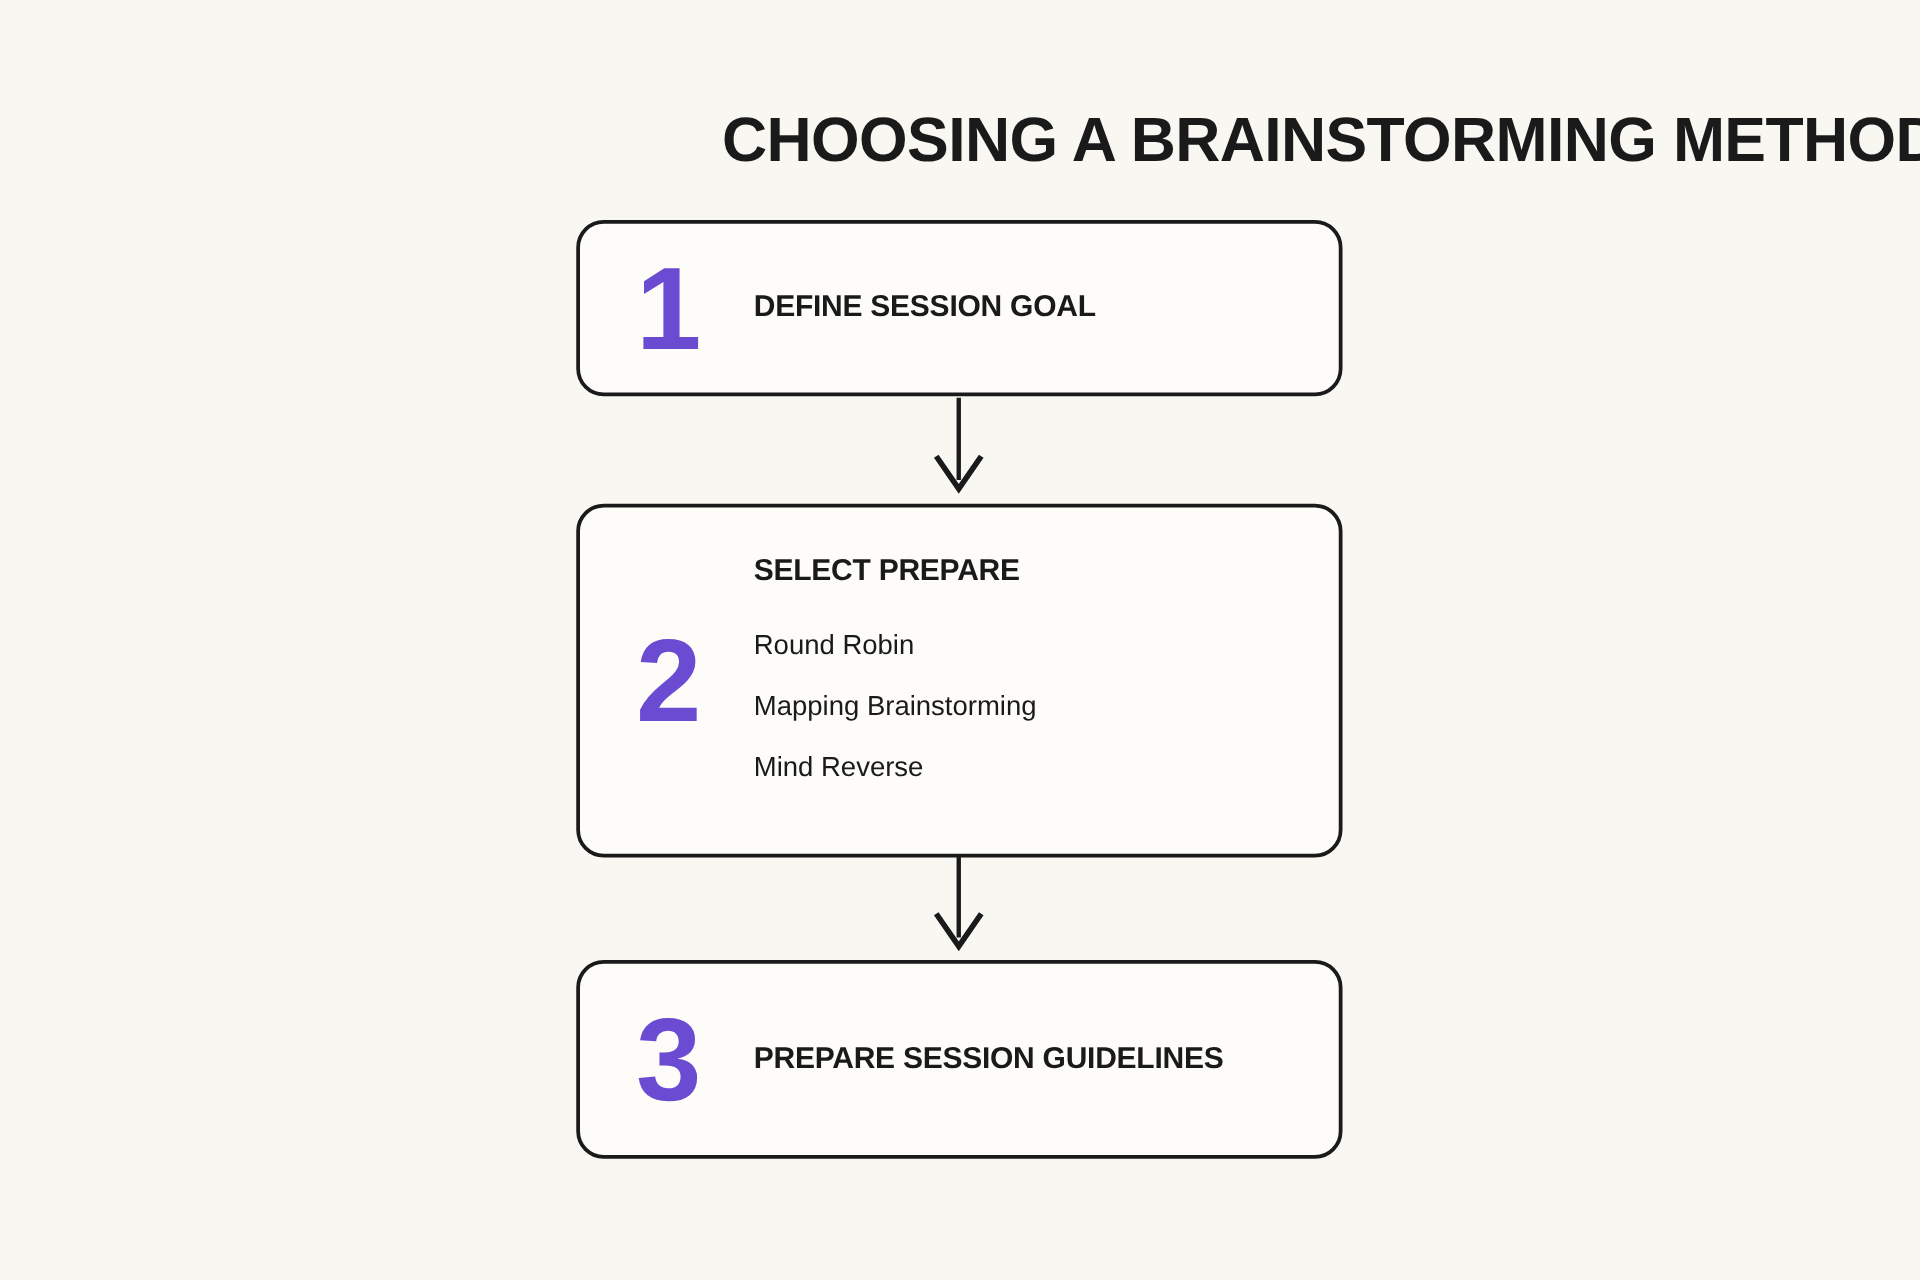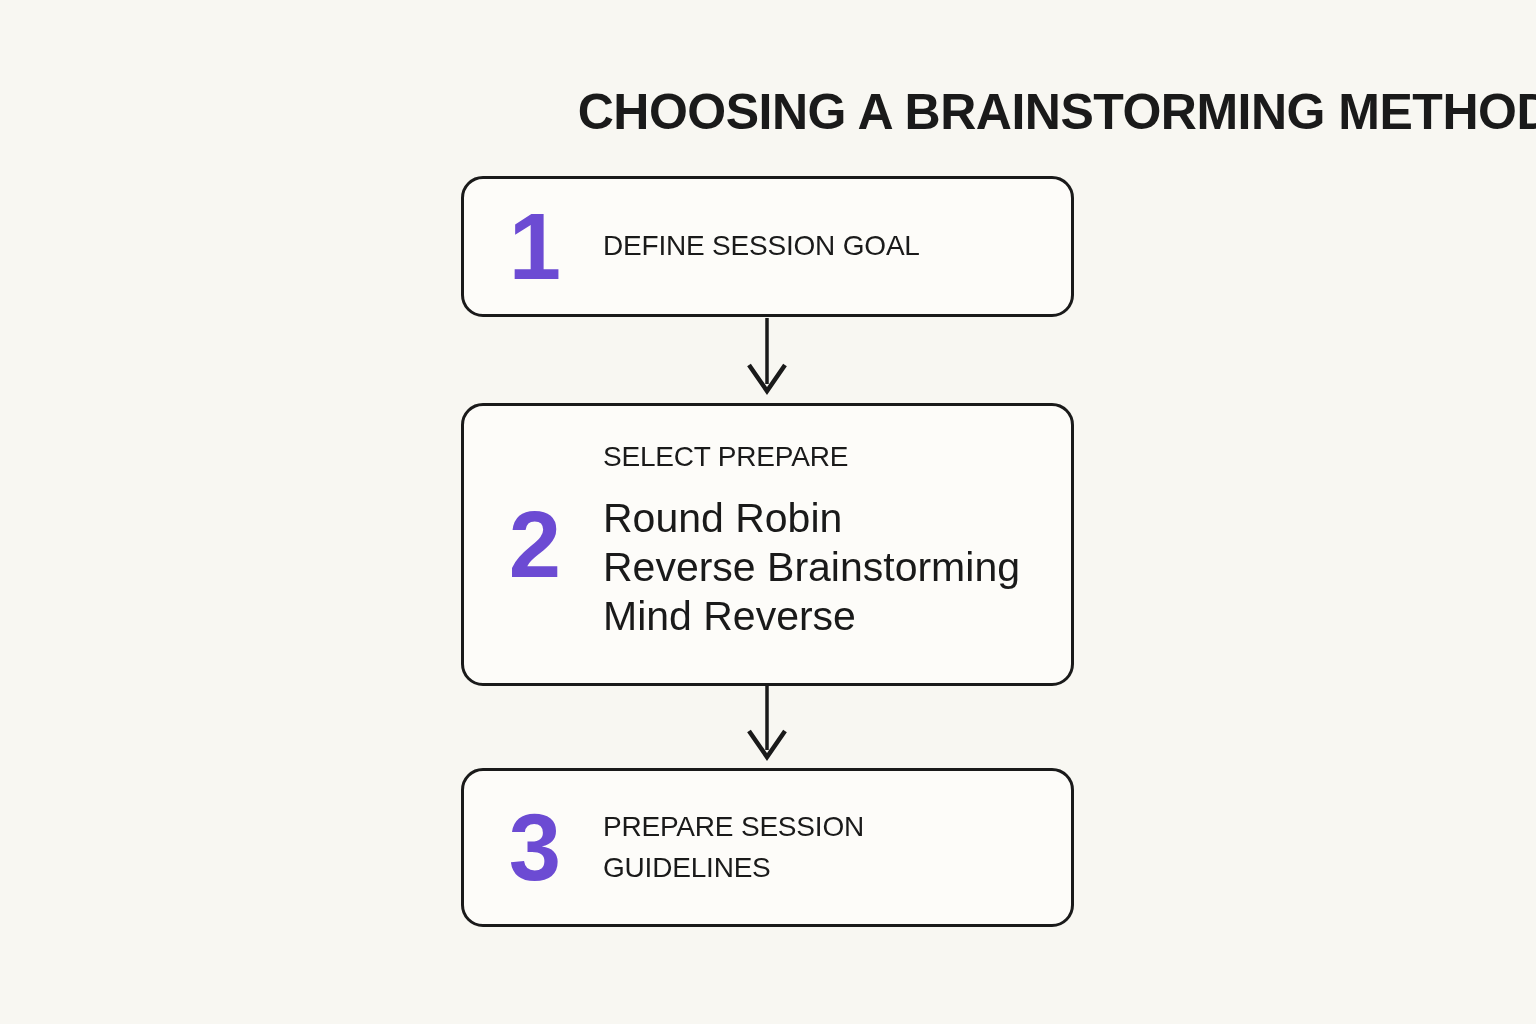--- a/index.html
+++ b/index.html
@@ -44,32 +44,32 @@
   .num {
     flex: 0 0 70px;
     text-align: center;
     font-size: 94px;
     line-height: 1;
     font-weight: 700;
     color: var(--accent, #6C4BD3);
   }
   .content { flex: 1 1 auto; }
   .heading {
-    font-size: 28px;
+    font-size: 24px;
     line-height: 1.45;
-    font-weight: 400;
+    font-weight: 700;
     letter-spacing: -0.2px;
     color: var(--ink, #1A1A1A);
   }
   .box-3 .heading { max-width: 420px; }
   .method-list {
     list-style: none;
     margin: 16px 0 11px 0;
     padding: 0;
-    font-size: 41px;
+    font-size: 22px;
     line-height: 49px;
     font-weight: 400;
     color: var(--ink, #1A1A1A);
   }
   .arrow {
     position: absolute;
     left: 744px;
     stroke: var(--ink, #1A1A1A);
   }
   .arrow-1 { top: 318px; }
@@ -93,21 +93,21 @@
     <line x1="23" y1="0" x2="23" y2="66" stroke-width="3.5"></line>
     <polyline points="5,47 23,73 41,47" fill="none" stroke-width="4.5"></polyline>
   </svg>
 
   <section class="box box-2">
     <span class="num">2</span>
     <div class="content">
       <div class="heading">SELECT PREPARE</div>
       <ul class="method-list">
         <li>Round Robin</li>
-        <li>Reverse Brainstorming</li>
+        <li>Mapping Brainstorming</li>
         <li>Mind Reverse</li>
       </ul>
     </div>
   </section>
 
   <svg class="arrow arrow-2" width="46" height="84" viewBox="0 0 46 84" aria-hidden="true">
     <line x1="23" y1="0" x2="23" y2="66" stroke-width="3.5"></line>
     <polyline points="5,47 23,73 41,47" fill="none" stroke-width="4.5"></polyline>
   </svg>
 

